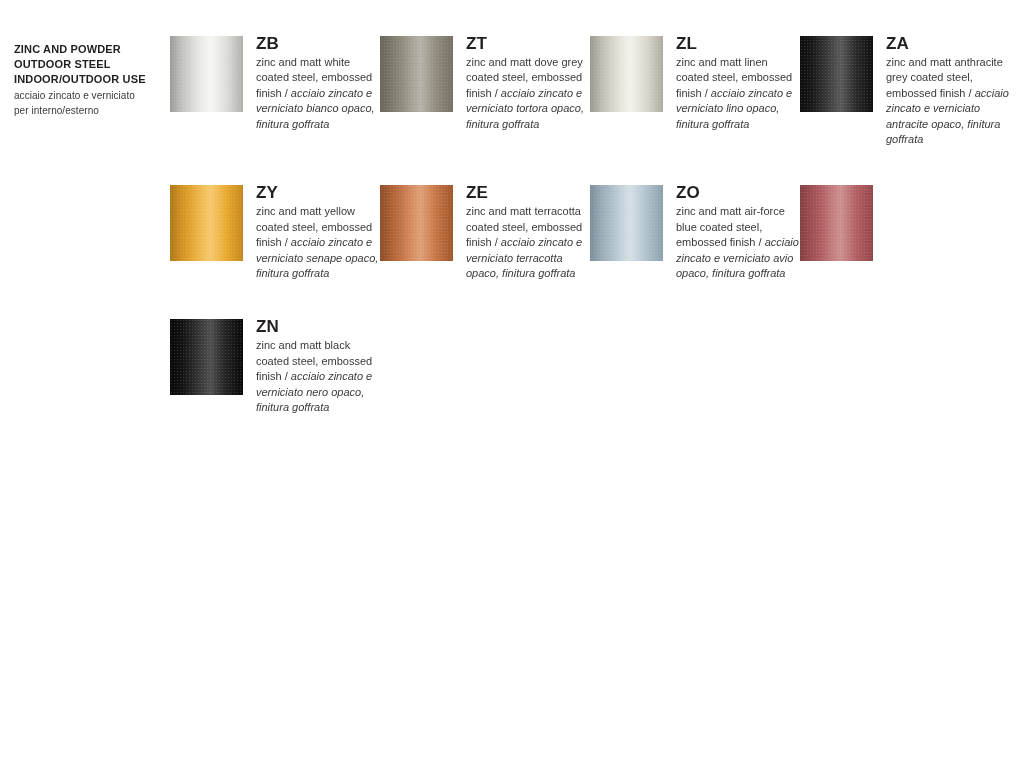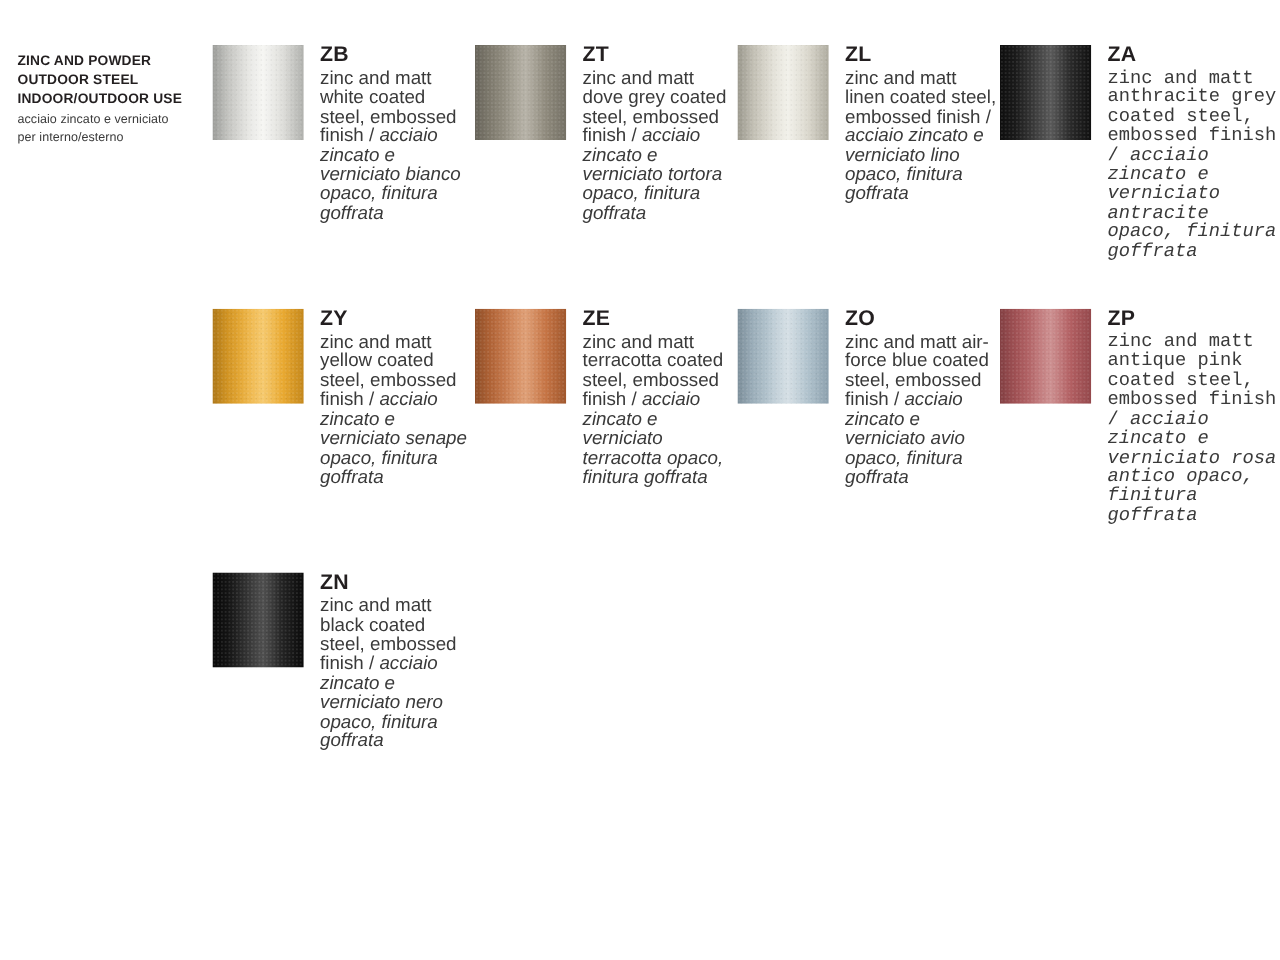--- a/index.html
+++ b/index.html
@@ -103,29 +103,28 @@
   }
   .code {
     font-size: 17px;
     font-weight: bold;
     line-height: 14px;
     letter-spacing: 0.2px;
     color: #231f20;
     margin: 0 0 4px 0;
   }
   .desc {
-    font-size: 15px;
+    font-size: 11px;
     line-height: 15.4px;
     color: #3a3a3a;
     margin: 0;
     max-width: 134px;
   }
   .item.wide .desc {
     max-width: 140px;
-    font-family: Liberation Mono, monospace;
   }
   .desc em {
     font-style: italic;
   }
 </style>
 </head>
 <body>
 
 <div class="category">
   <div class="category-title">ZINC AND POWDER</div>
@@ -215,24 +214,20 @@
           <div class="code">ZO</div>
           <p class="desc"><span>zinc and matt air-force blue coated steel, embossed finish / </span><em>acciaio zincato e verniciato avio opaco, finitura goffrata</em></p>
         </div>
       </div>
       <div class="item wide">
         <div class="swatch">
           <div class="tex" style="background: linear-gradient(90deg, rgb(156, 76, 80) 0%, rgb(176, 90, 93) 30%, rgb(196, 123, 124) 55%, rgb(176, 90, 93) 78%, rgb(156, 76, 80) 100%);"></div>
           <div class="sheen"></div>
           <div class="grain"></div>
         </div>
-        <div class="info">
-          <div class="code">ZP</div>
-          <p class="desc"><span>zinc and matt antique pink coated steel, embossed finish / </span><em>acciaio zincato e verniciato rosa antico opaco, finitura goffrata</em></p>
-        </div>
       </div>
     </div>
     <div class="row">
       <div class="item">
         <div class="swatch">
           <div class="tex" style="background: linear-gradient(90deg, rgb(11, 11, 11) 0%, rgb(27, 27, 27) 30%, rgb(46, 46, 46) 55%, rgb(27, 27, 27) 78%, rgb(11, 11, 11) 100%);"></div>
           <div class="sheen"></div>
           <div class="grain"></div>
         </div>
         <div class="info">

